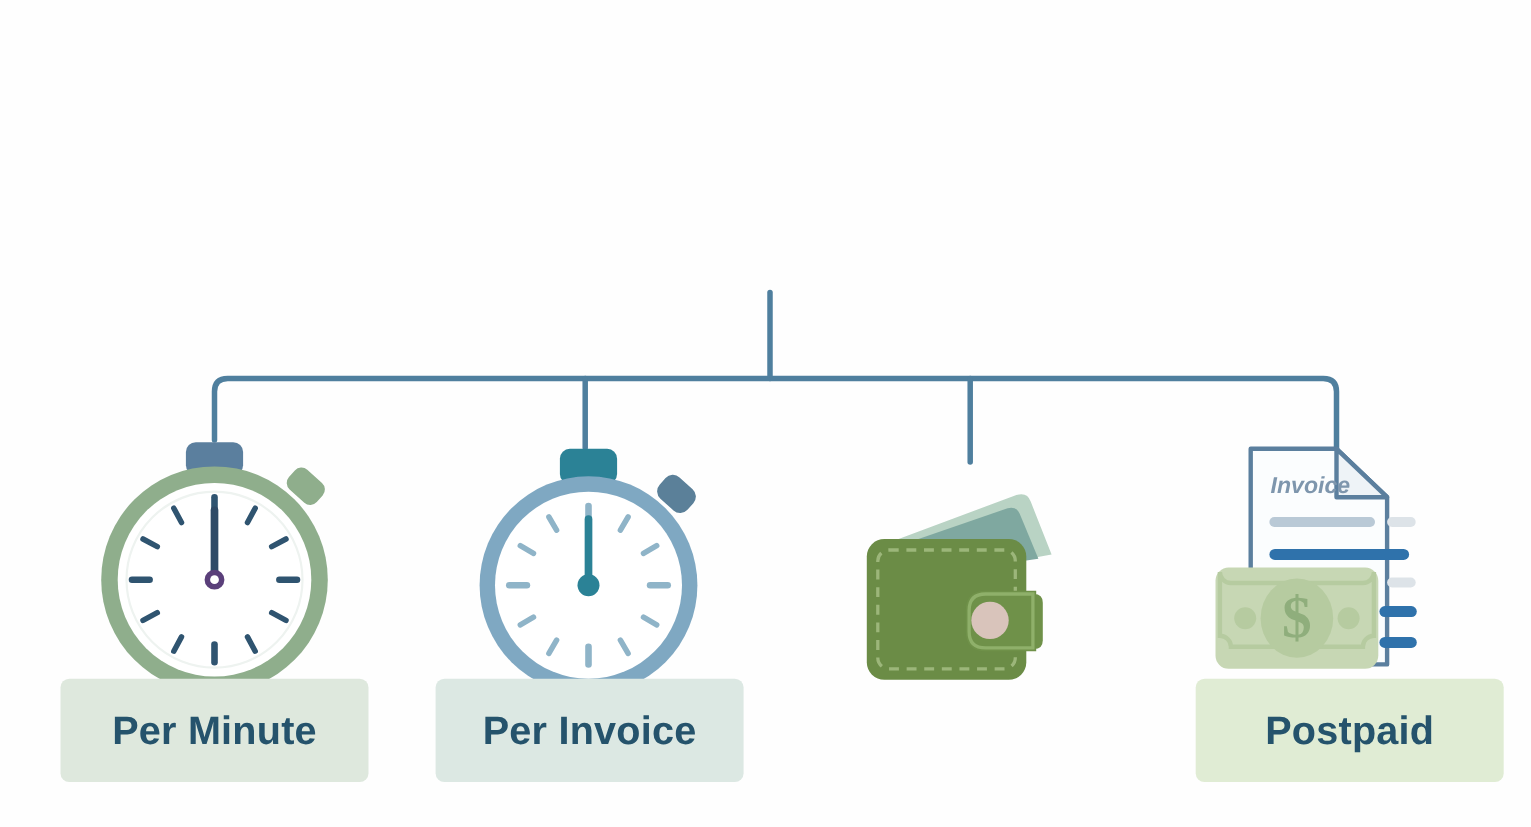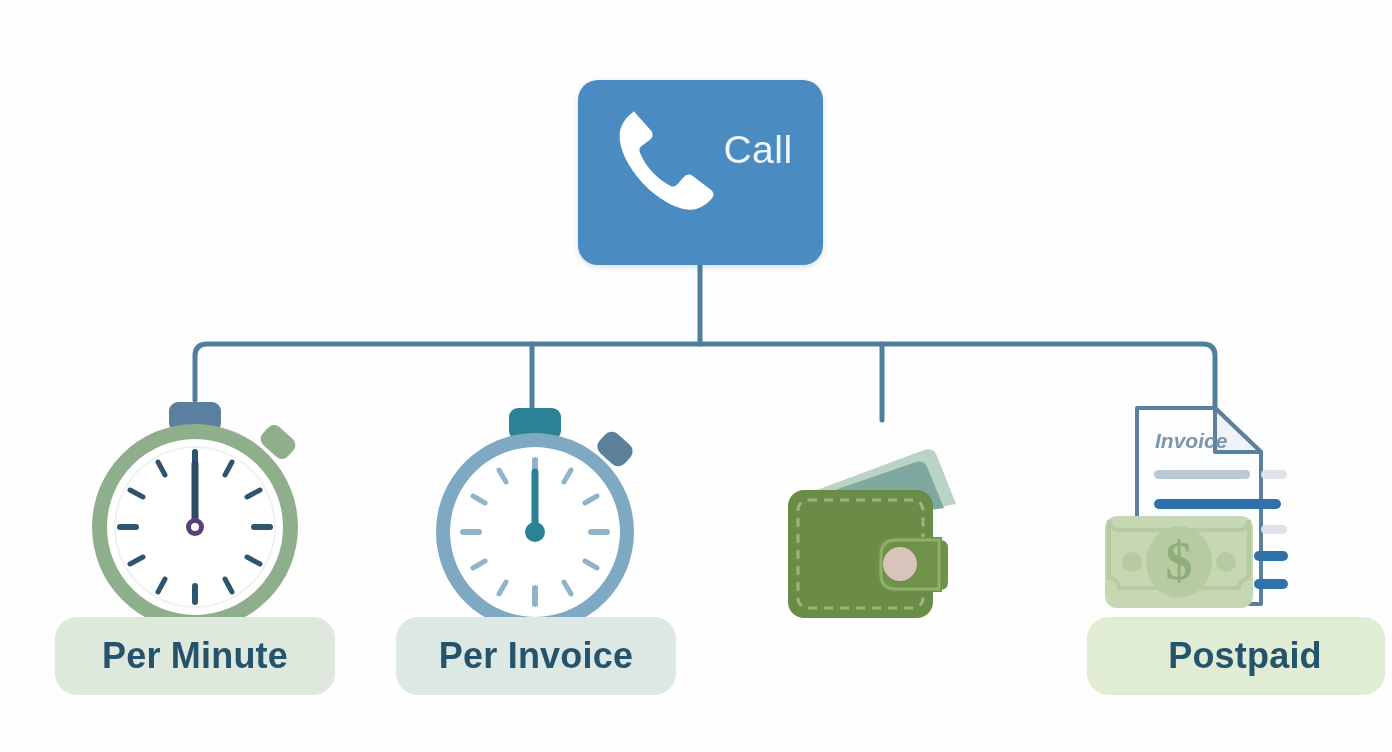--- a/index.html
+++ b/index.html
@@ -74,66 +74,58 @@
   .leaf-art {
     position: relative;
     width: 300px;
     height: 230px;
   }
   .leaf-art svg { display: block; }
 
   .leaf-pill {
     position: absolute;
     width: 280px;
-    height: 78px;
-    border-radius: 22px;
+    height: 94px;
+    border-radius: 8px;
     display: flex;
     align-items: center;
     justify-content: center;
     font-size: 36px;
     font-weight: 700;
     letter-spacing: 0.2px;
     font-family: "Liberation Sans", sans-serif;
   }
 
   #leaf-0 { left: 45px;  top: 392px; }
   #leaf-1 { left: 385px; top: 392px; }
   #leaf-2 { left: 728px; top: 392px; }
   #leaf-3 { left: 1075px; top: 392px; }
 
   #pill-0 { left: 55px;   top: 617px; background: #dee8dd; color: #25536c; }
   #pill-1 { left: 396px;  top: 617px; background: #dce8e3; color: #25536c; }
   #pill-2 { left: 741px;  top: 617px; background: #d6e5f0; color: #2b5a8c; }
-  #pill-3 { left: 1087px; top: 617px; background: #e0ecd4; color: #25536c; padding-left: 18px; }
+  #pill-3 { left: 1087px; top: 617px; background: #e0ecd4; color: #25536c; }
 </style>
 </head>
 <body>
 
 <div id="canvas">
 
   <svg id="connectors" viewBox="0 0 1392 752" width="1392" height="752" aria-hidden="true">
     <g fill="none" stroke="#4f7f9e" stroke-width="5" stroke-linecap="round" stroke-linejoin="round">
 
       <path d="M700,266 L700,344"></path>
 
       <path d="M195,400 L195,356 Q195,344 207,344 L1203,344 Q1215,344 1215,356 L1215,412"></path>
 
       <path d="M532,344 L532,407"></path>
       <path d="M882,344 L882,420"></path>
     </g>
   </svg>
 
-  <div id="root-node">
-    <div class="root-inner">
-      <svg class="phone-icon" viewBox="0 0 100 100" aria-hidden="true">
-        <path fill="#ffffff" d="M20.5 6.5c-4.5 3-9.5 9.5-10 16.5-0.8 11 6.5 25.5 17.5 37.5 11 12 26 20.5 36.5 20.8 7 0.2 13.8-4.5 17-8.8 1.8-2.4 1.4-4.6-0.6-6.4L67 55.5c-2.2-1.9-5-1.6-6.9 0.5l-5.4 6c-1.3 1.5-3.2 1.9-5 1-5.4-2.7-10-6.3-14.2-10.8-4.2-4.5-7.3-9.4-9.5-15-0.7-1.8-0.2-3.7 1.4-4.9l6.4-4.8c2.2-1.7 2.8-4.5 1.1-6.8L21.4 5.6c-0.3 0.3-0.6 0.6-0.9 0.9z"></path>
-      </svg>
-      <div class="root-label">Call</div>
-    </div>
-  </div>
 
   <div class="leaf" id="leaf-0">
     <div class="leaf-art">
       <svg viewBox="0 0 300 230" width="300" height="230" aria-hidden="true">
 
         <rect x="216" y="38" width="34" height="24" rx="8" transform="rotate(42 233 50)" fill="#8fae8c"></rect>
 
         <rect x="124" y="10" width="52" height="30" rx="9" fill="#5b7f9e"></rect>
         <rect x="138" y="34" width="24" height="16" fill="#8fae8c"></rect>
 

